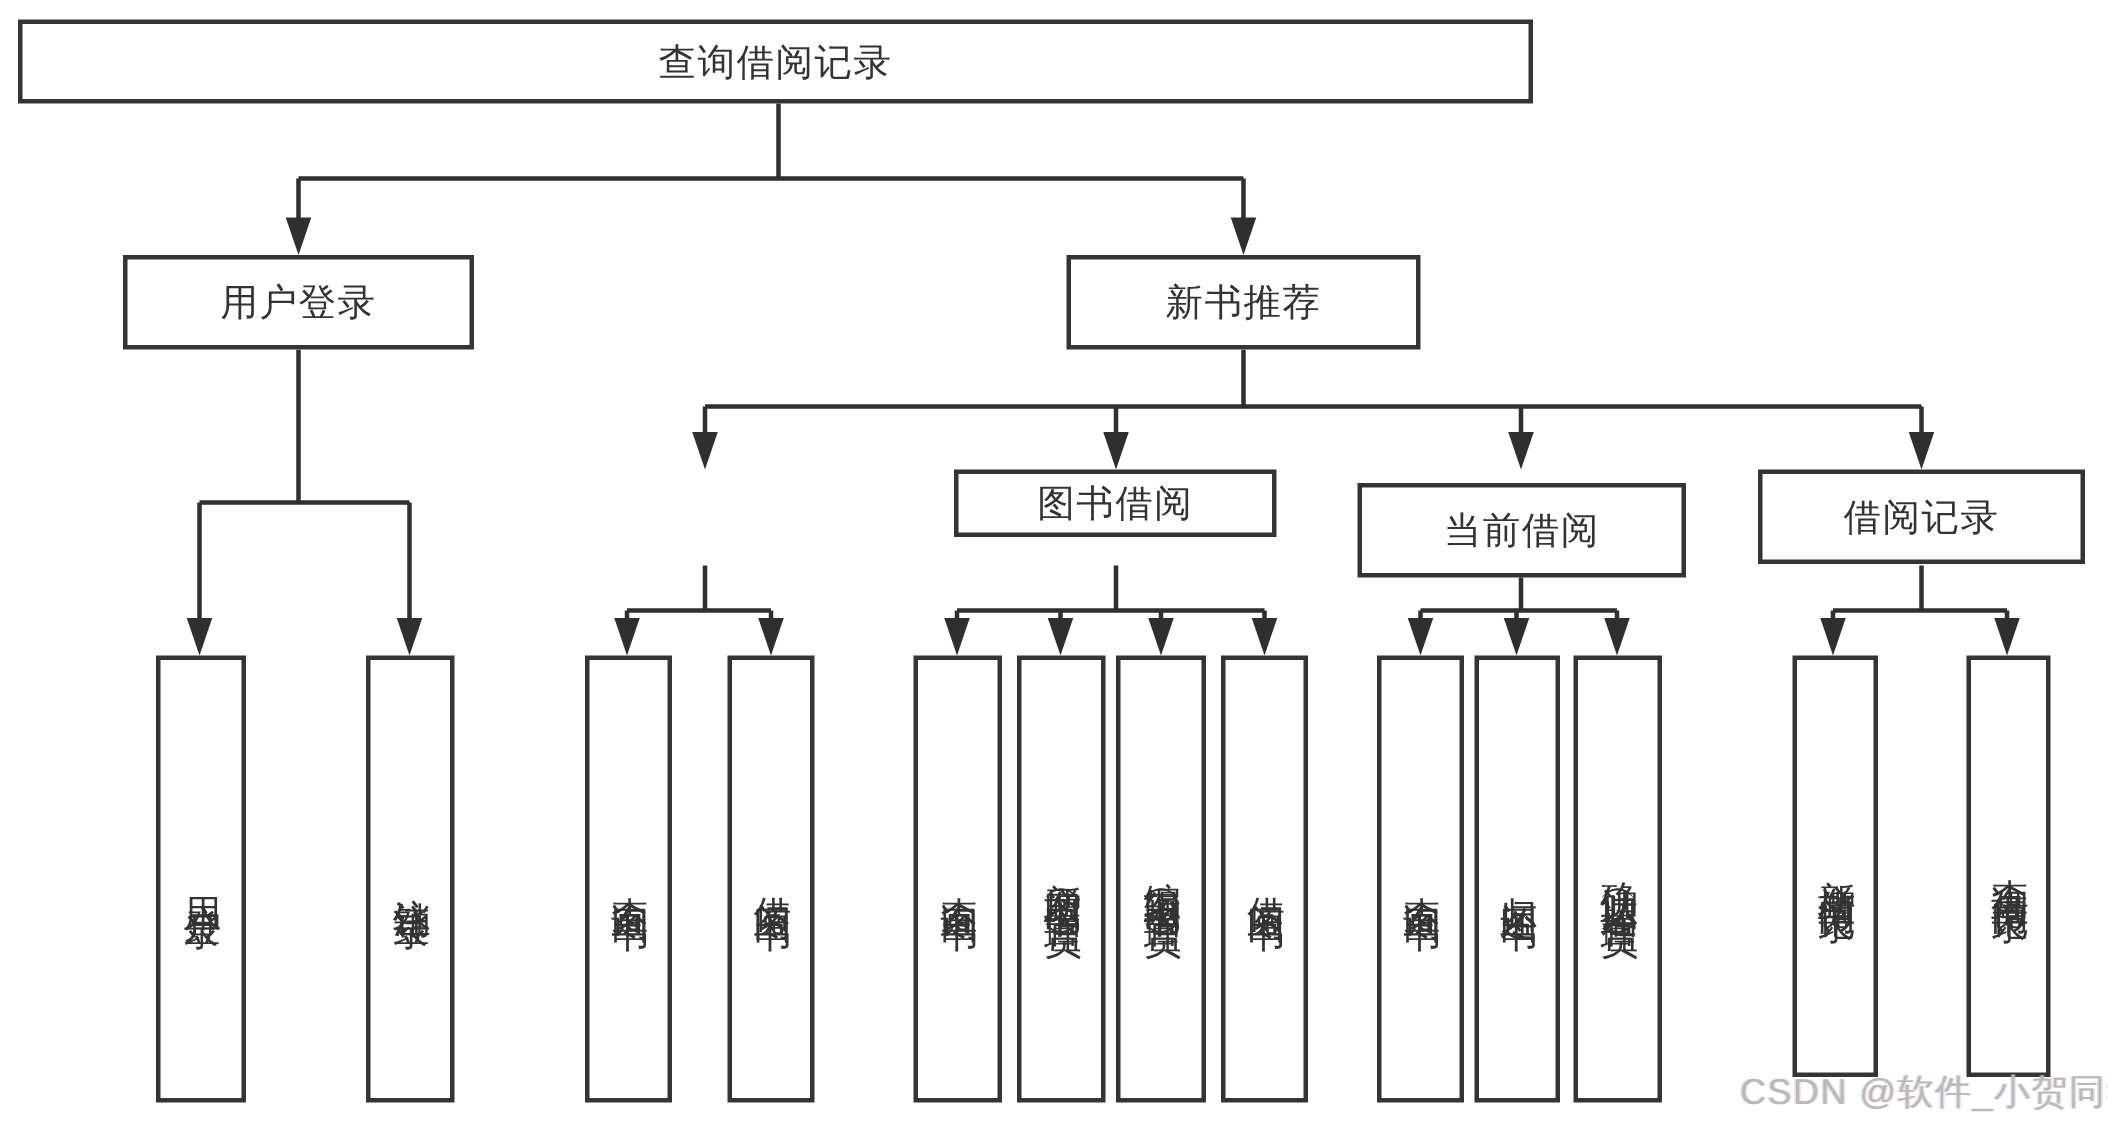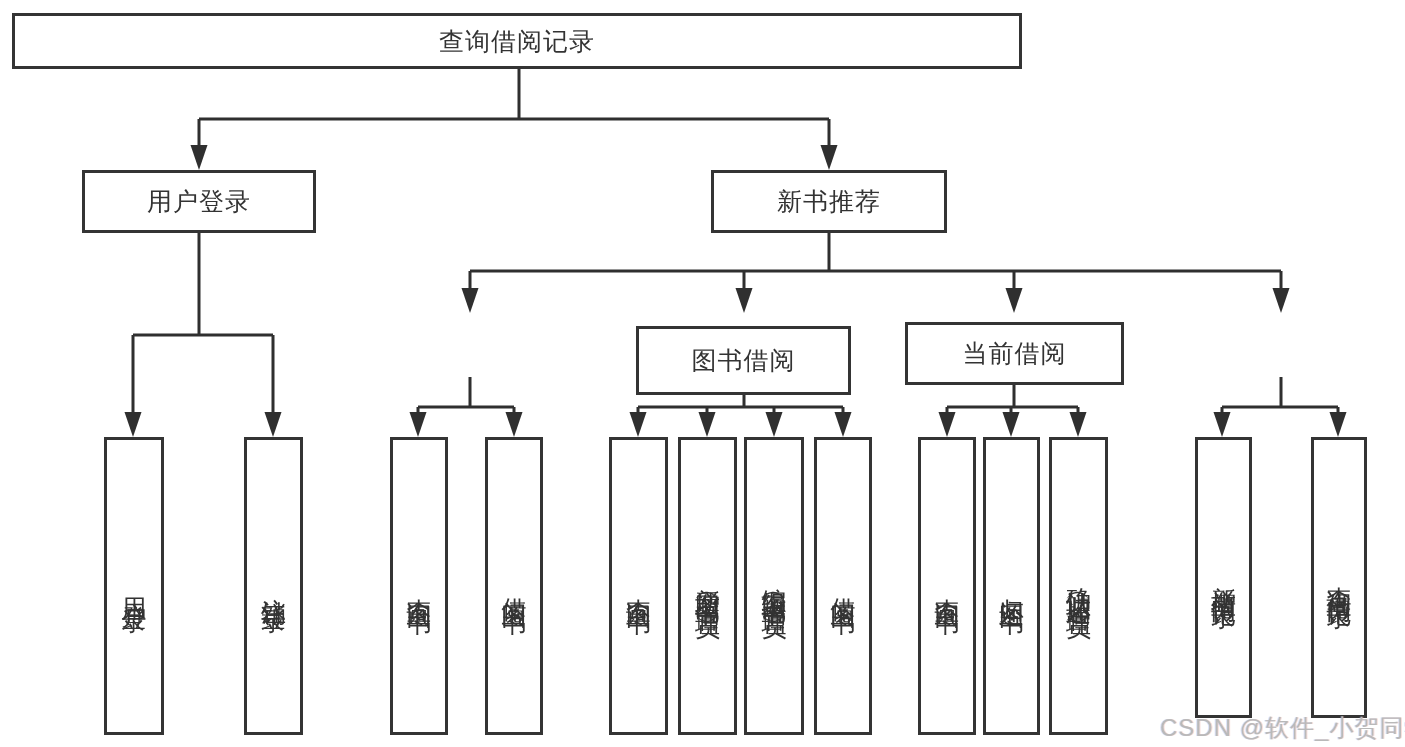--- a/index.html
+++ b/index.html
@@ -113,25 +113,28 @@
     <span>查询借阅记录</span>
   </div>
 
   <div class="hnode" style="left:82px;top:170px;width:234px;height:63px">
     <span>用户登录</span>
   </div>
   <div class="hnode" style="left:711px;top:170px;width:236px;height:63px">
     <span>新书推荐</span>
   </div>
 
-  <div class="hnode" style="left:636px;top:326px;width:215px;height:69px">
+  <div class="hnode" style="left:636px;top:313px;width:215px;height:45px">
     <span>图书借阅</span>
   </div>
   <div class="hnode" style="left:905px;top:322px;width:219px;height:63px">
     <span>当前借阅</span>
+  </div>
+  <div class="hnode" style="left:1172px;top:313px;width:218px;height:63px">
+    <span>借阅记录</span>
   </div>
 
   <div class="vnode" style="left:104px;top:437px;width:60px;height:298px">
     <span class="vtext">用户登录</span>
   </div>
   <div class="vnode" style="left:244px;top:437px;width:59px;height:298px">
     <span class="vtext">注销登录</span>
   </div>
 
   <div class="vnode" style="left:390px;top:437px;width:58px;height:298px">

